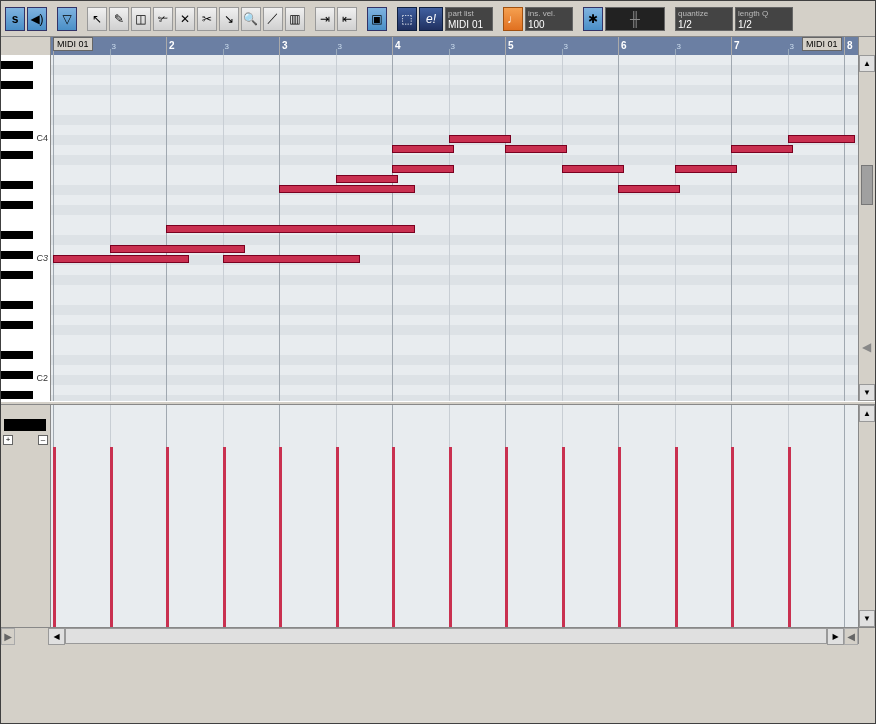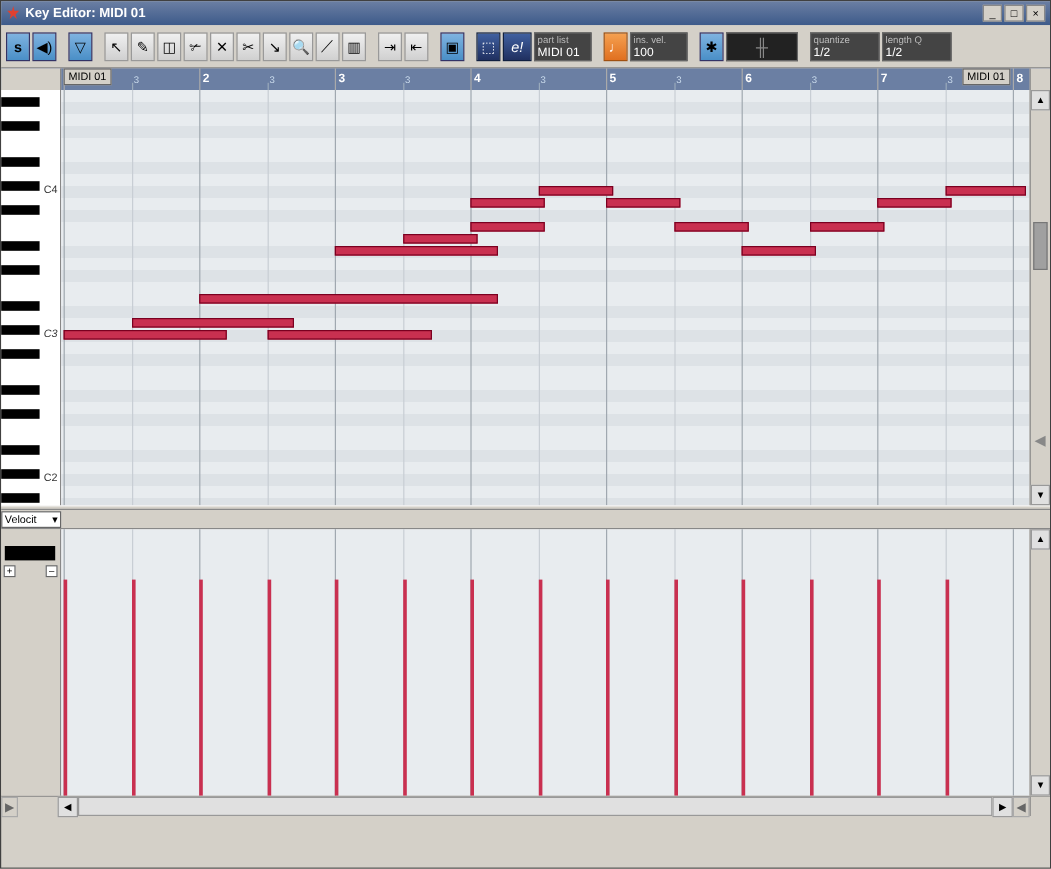--- a/index.html
+++ b/index.html
@@ -74,29 +74,20 @@
 .hscroll-row .arrow { width:17px; height:17px; background:#e0e0e0; border:1px solid #999; font-size:8px; display:flex; align-items:center; justify-content:center; cursor:pointer; }
 .hscroll-row .corner { width:17px; background:#d4d0c8; border-left:1px solid #888; }
 
 svg { display:block; }
 </style>
 </head>
 <body>
 
 <div class="window">
 
-  <div class="titlebar">
-    <svg class="icon-star" viewBox="0 0 12 12">
-        <polygon points="6,0 7,4 11,4 8,7 9,11 6,8 3,11 4,7 1,4 5,4" fill="#e04030"></polygon>
-      </svg>
-    <span class="title">Key Editor: MIDI 01</span>
-    <div class="winbtn">_</div>
-    <div class="winbtn">□</div>
-    <div class="winbtn">×</div>
-  </div>
 
   <div class="toolbar">
     <div class="btn blue">
         <b>s</b>
       </div>
     <div class="btn blue">◀)</div>
     <div class="sep"></div>
     <div class="btn blue">▽</div>
     <div class="sep"></div>
     <div class="btn">↖</div>
@@ -283,26 +274,20 @@
     <div class="vscroll">
       <div class="arrow">▲</div>
       <div class="thumb" style="top:110px; height:40px;"></div>
       <div class="drag-tri" style="top:285px;">◀</div>
       <div class="arrow" style="position:absolute; bottom:0; width:100%;">▼</div>
     </div>
   </div>
 
   <div class="splitter"></div>
 
-  <div class="velocity-header">
-    <div class="dropdown">
-      <span>Velocit</span>
-        <span>▾</span>
-    </div>
-  </div>
 
   <div class="velocity-area">
     <div class="velocity-side">
       <div class="blackrect"></div>
       <div class="plusbox">+</div>
       <div class="minusbox">–</div>
     </div>
     <div class="velocity-grid" id="velocity-grid">
         <div class="gridline bar" style="left: 2px;"></div>
         <div class="gridline" style="left: 58.5px;"></div>

